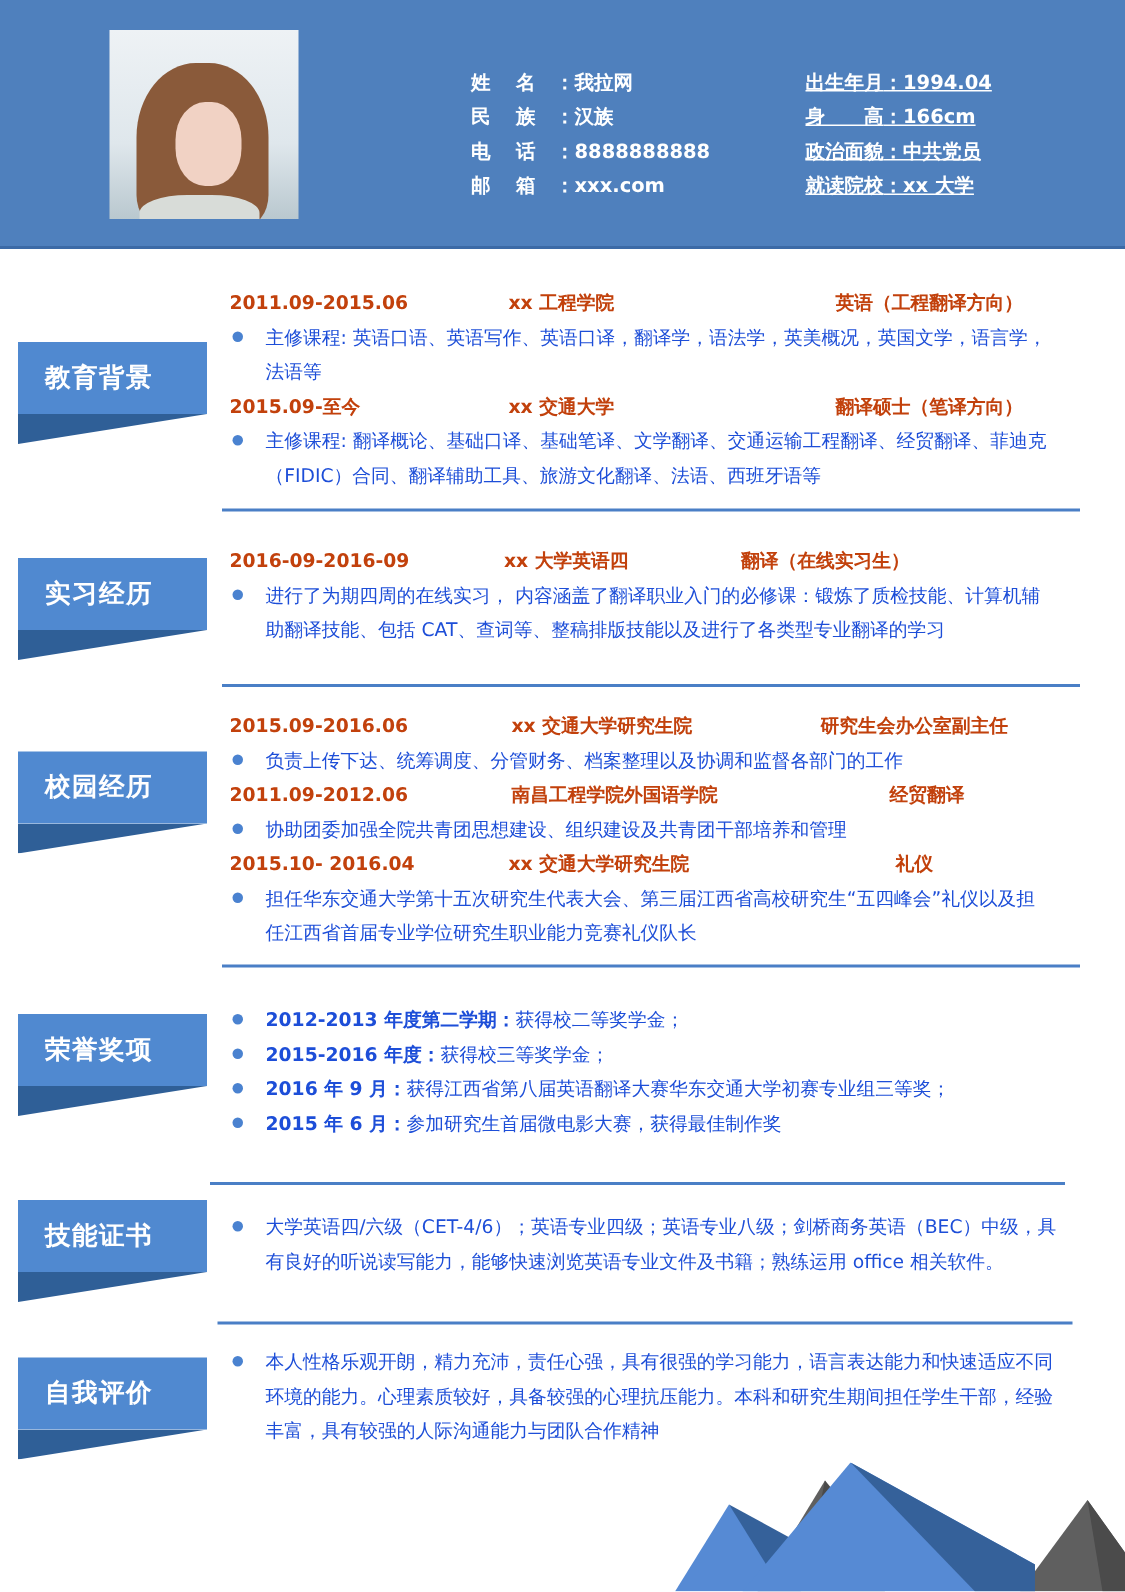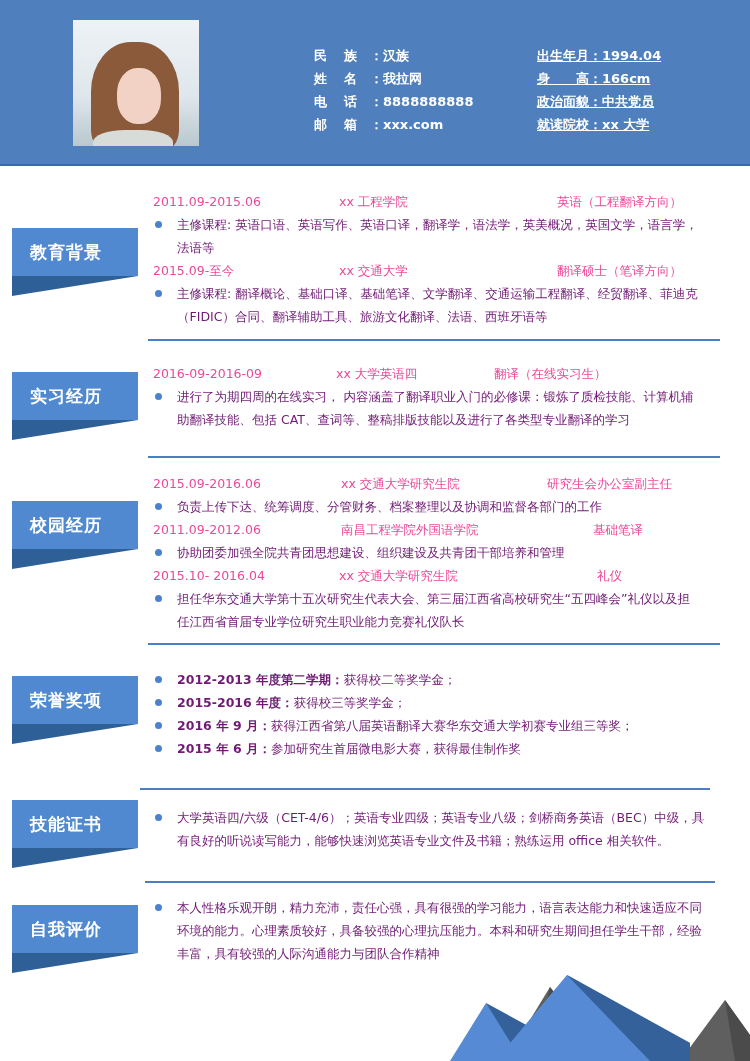--- a/index.html
+++ b/index.html
@@ -21,40 +21,40 @@
   .info-right { left:537px;text-decoration:underline; }
   .lbl-l { display:inline-block; width:56px; }
   .lbl-l span { display:inline-block; }
   .lbl-l .c1 { width:30px; }
   .section-tag { position:absolute; left:12px; width:126px; height:48px; background:#5089d0; color:#fff;
                  font-size:17px; font-weight:bold; line-height:48px; text-indent:18px; letter-spacing:1px; }
   .section-tag::after { content:""; position:absolute; left:0; top:48px; width:126px; height:20px;
                         background:#2f5f97; clip-path:polygon(0 0,100% 0,0 100%); }
   .sep { position:absolute; height:2px; background:#4a7fc6; }
   .content { position:absolute; left:153px; font-size:12.5px; }
-  .entry-head { height:23px; line-height:23px; color:#ec4899; font-weight:normal; position:relative; }
+  .entry-head { height:23px; line-height:23px; color:#c2410c; font-weight:bold; position:relative; }
   .entry-head span { position:absolute; top:0; white-space:nowrap; }
-  .bullet { position:relative; padding-left:24px; line-height:23px; color:#701a75; }
+  .bullet { position:relative; padding-left:24px; line-height:23px; color:#1d4ed8; }
   .bullet::before { content:""; position:absolute; left:2px; top:8px; width:7px; height:7px; border-radius:50%;
                     background:#4a82d0; }
   .bullet b { font-weight:bold; }
   .mountains { position:absolute; left:450px; top:975px; width:300px; height:86px; }
 </style>
 </head>
 <body>
 
 <div class="header">
   <div class="photo">
     <div class="hair"></div>
       <div class="face"></div>
       <div class="shoulder"></div>
   </div>
   <div class="info info-left">
+    <div class="row"><span class="lbl-l"><span class="c1">姓</span><span>名</span></span><span>：</span><span>我拉网</span></div>
     <div class="row"><span class="lbl-l"><span class="c1">民</span><span>族</span></span><span>：</span><span>汉族</span></div>
-    <div class="row"><span class="lbl-l"><span class="c1">姓</span><span>名</span></span><span>：</span><span>我拉网</span></div>
     <div class="row"><span class="lbl-l"><span class="c1">电</span><span>话</span></span><span>：</span><span>8888888888</span></div>
     <div class="row"><span class="lbl-l"><span class="c1">邮</span><span>箱</span></span><span>：</span><span>xxx.com</span></div>
   </div>
   <div class="info info-right">
     <div class="row"><span>出生年月</span><span>：</span><span>1994.04</span></div>
     <div class="row"><span>身　　高</span><span>：</span><span>166cm</span></div>
     <div class="row"><span>政治面貌</span><span>：</span><span>中共党员</span></div>
     <div class="row"><span>就读院校</span><span>：</span><span>xx 大学</span></div>
   </div>
 </div>
@@ -91,21 +91,21 @@
 <div class="content" style="top:472px; width:548px">
   <div class="entry-head">
     <span style="left:0">2015.09-2016.06</span>
     <span style="left:188px">xx 交通大学研究生院</span>
     <span style="left:394px">研究生会办公室副主任</span>
   </div>
   <div class="bullet">负责上传下达、统筹调度、分管财务、档案整理以及协调和监督各部门的工作</div>
   <div class="entry-head">
     <span style="left:0">2011.09-2012.06</span>
     <span style="left:188px">南昌工程学院外国语学院</span>
-    <span style="left:440px">基础笔译</span>
+    <span style="left:440px">经贸翻译</span>
   </div>
   <div class="bullet">协助团委加强全院共青团思想建设、组织建设及共青团干部培养和管理</div>
   <div class="entry-head">
     <span style="left:0">2015.10- 2016.04</span>
     <span style="left:186px">xx 交通大学研究生院</span>
     <span style="left:444px">礼仪</span>
   </div>
   <div class="bullet">担任华东交通大学第十五次研究生代表大会、第三届江西省高校研究生“五四峰会”礼仪以及担任江西省首届专业学位研究生职业能力竞赛礼仪队长</div>
 </div>
 <div class="sep" style="left:148px; top:643px; width:572px"></div>

